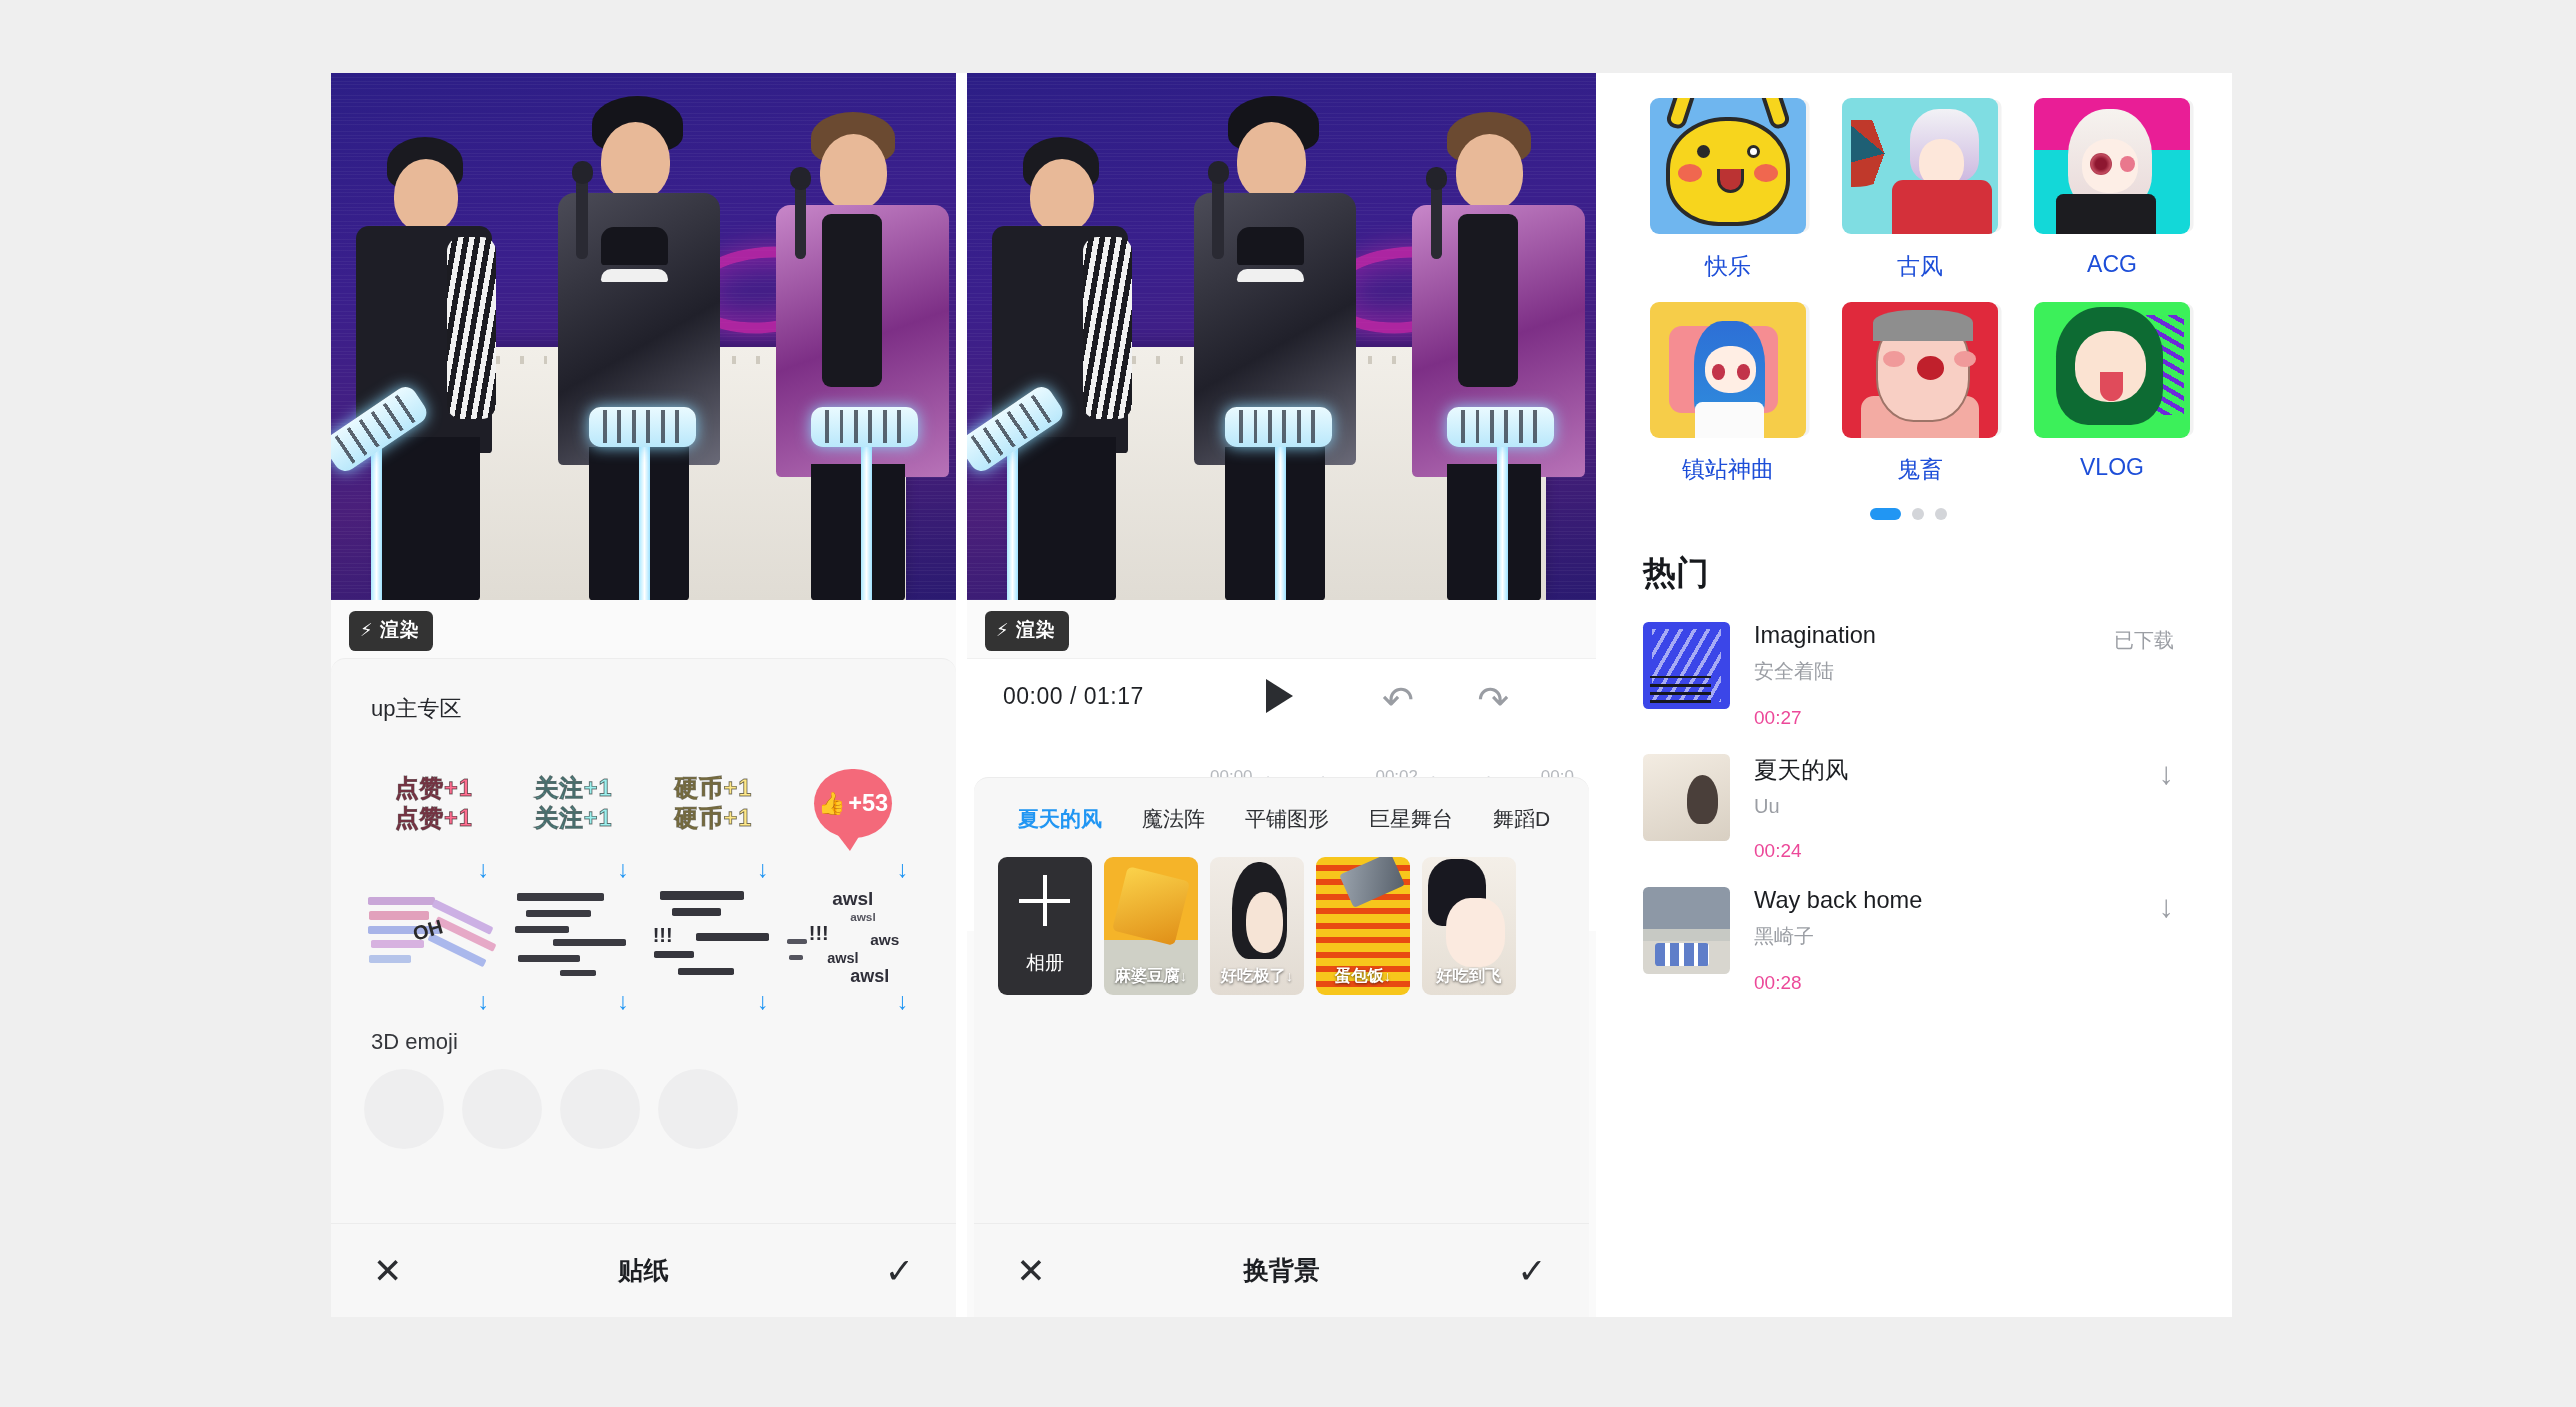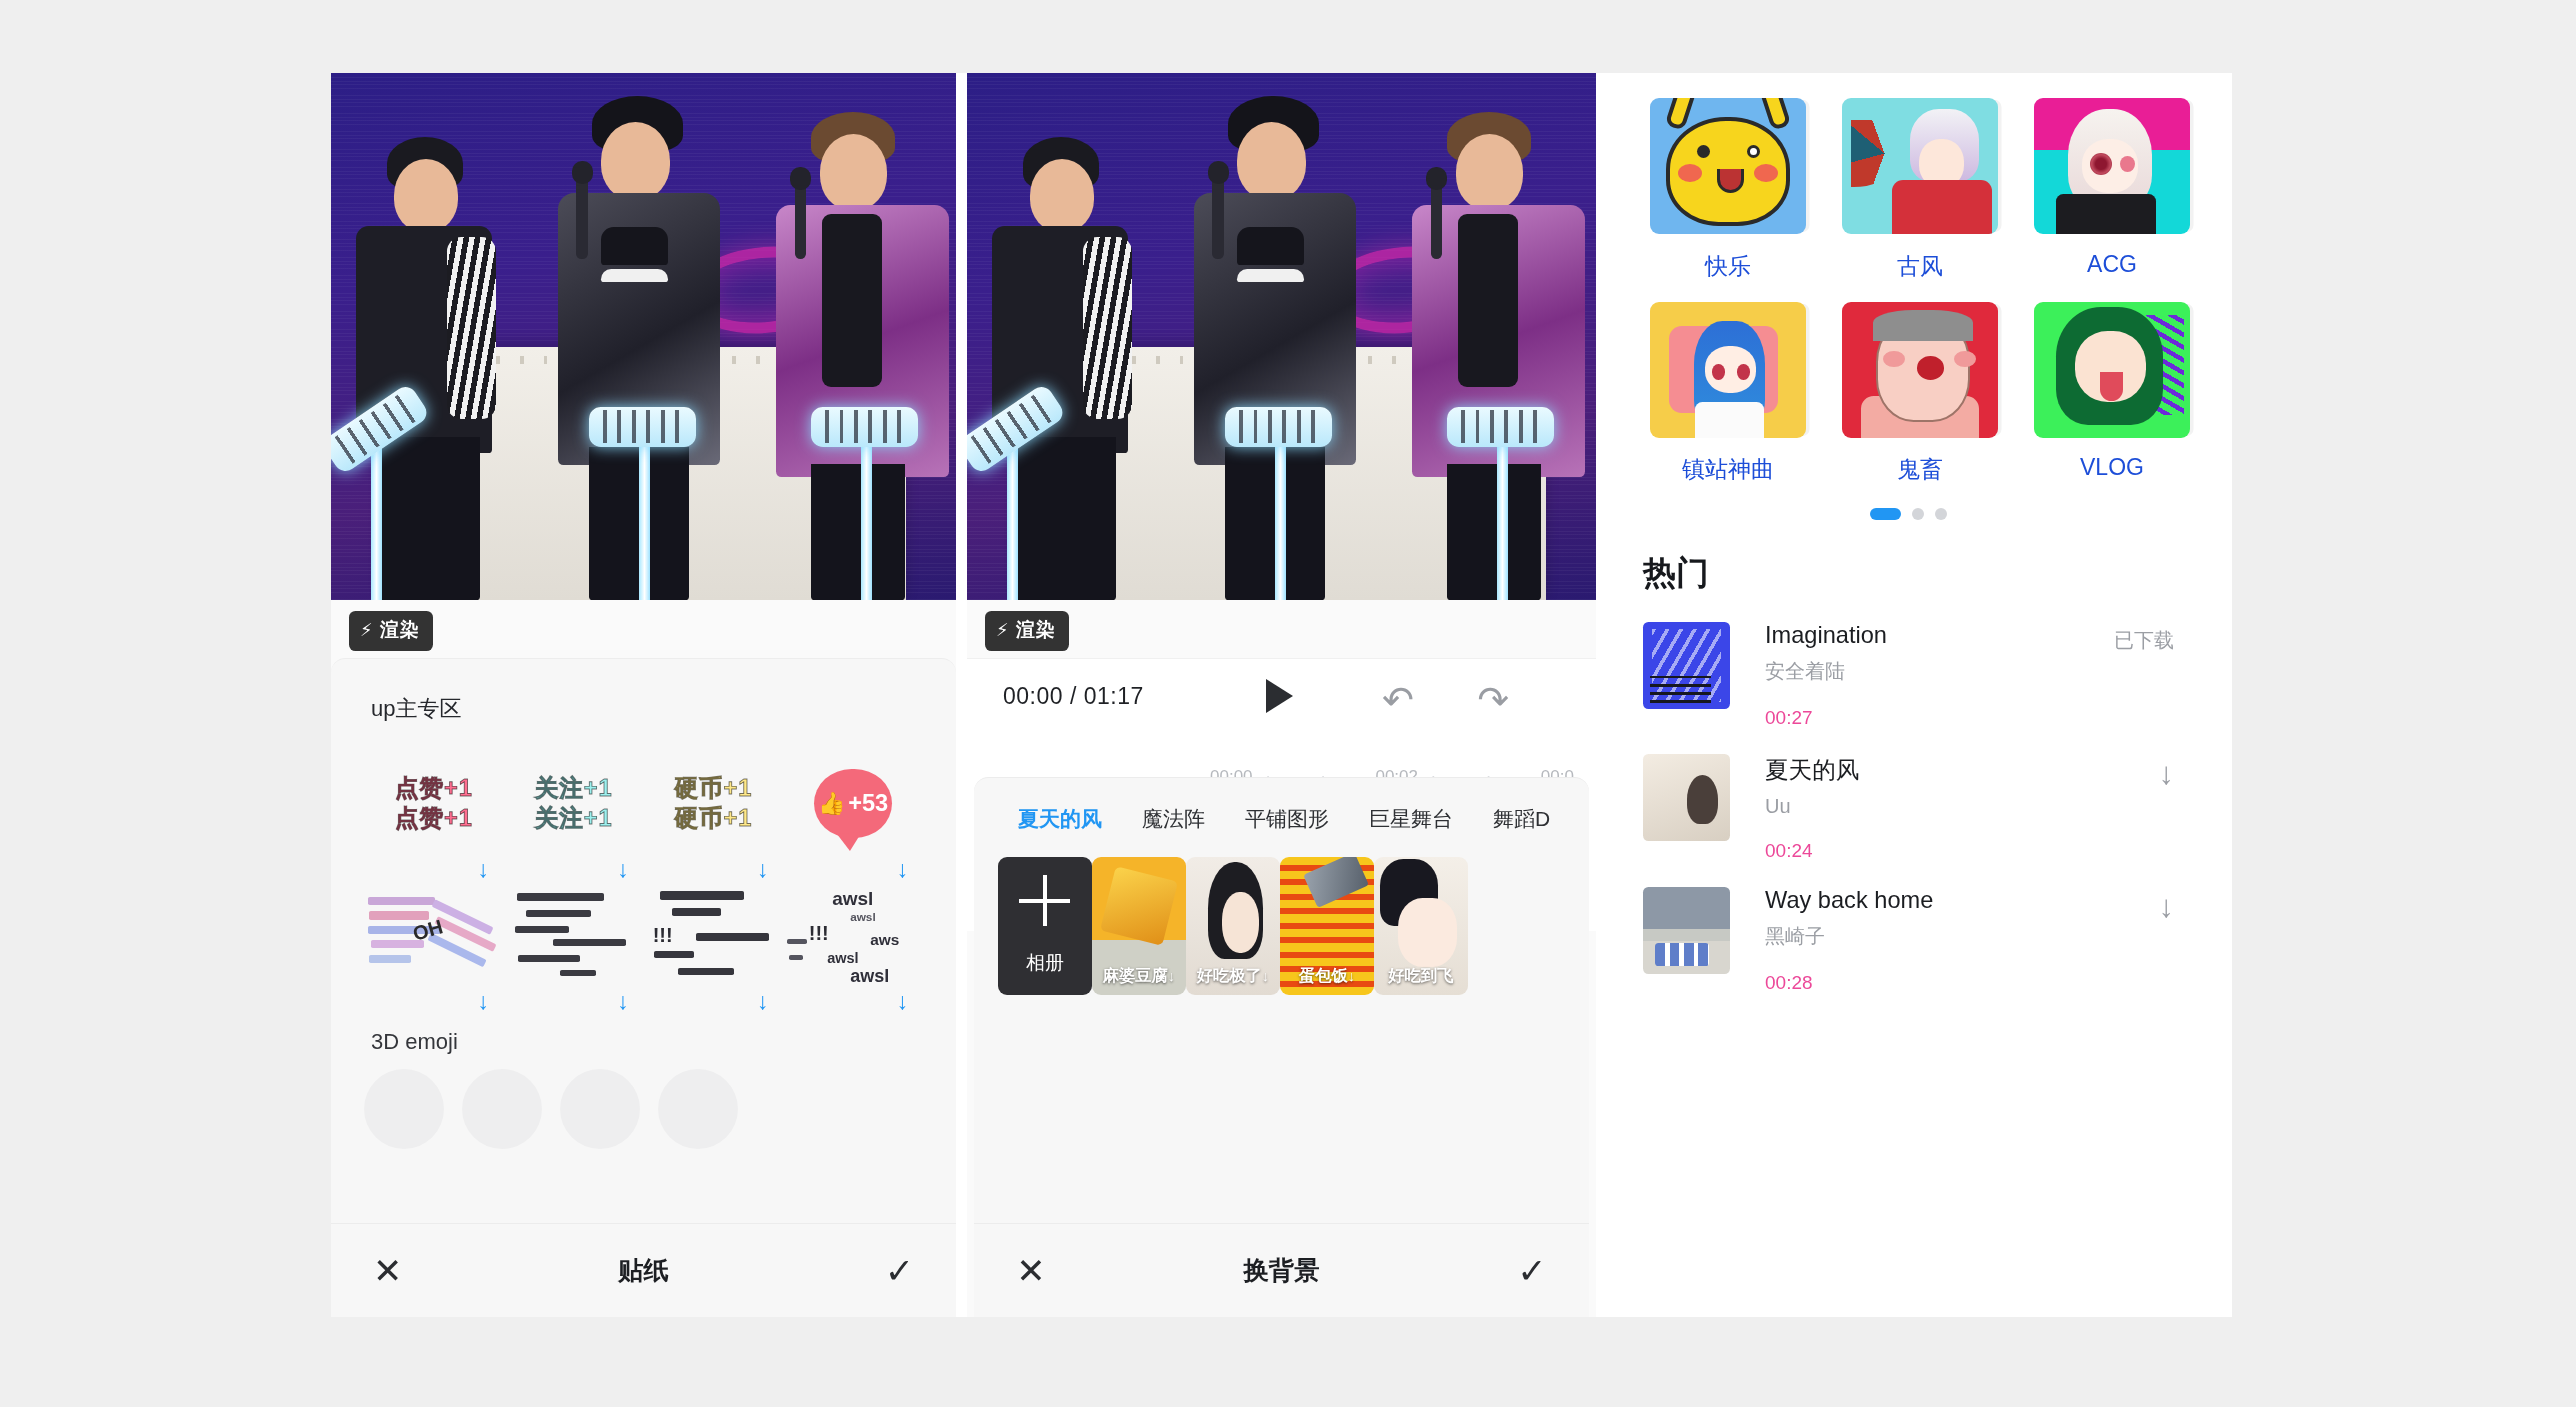--- a/index.html
+++ b/index.html
@@ -158,21 +158,21 @@
   .playhead { position:absolute; left:307px; top:1.8px; width:6.4px; height:118px; background:#2196f3; }
 
   .mid-sheet {
     position:absolute; left:7.3px; right:7.3px; bottom:94px; top:704px;
     background:#f7f7f7; border-radius:14.5px 14.5px 0 0; border-top:0.9px solid #ececec;
     overflow:hidden;
   }
   .tabs { display:flex; gap:0; padding: 27px 0 0 23.6px; }
   .tab { font-size:21px; color:#2e3034; padding: 0 20px; white-space:nowrap; }
   .tab.active { color:#2196f3; font-weight:700; }
-  .thumbs { display:flex; gap:0; padding: 23.6px 0 0 23.6px; }
+  .thumbs { display:flex; gap:12px; padding: 23.6px 0 0 23.6px; }
   .thumb { position:relative; width:94px; height:138px; border-radius:9px; overflow:hidden; flex:none; }
   .thumb-add { background:#2f2f33; display:flex; flex-direction:column;
                align-items:center; justify-content:center; gap:23.6px; color:#ffffff; }
   .plus { position:relative; width:51px; height:51px; }
   .plus:before, .plus:after { content:""; position:absolute; background:#ffffff; }
   .plus:before { left:50%; top:0; margin-left:-1.8px; width:3.6px; height:100%; }
   .plus:after  { top:50%; left:0; margin-top:-1.8px; height:3.6px; width:100%; }
   .thumb-add span { font-size:19px; }
   .thumb-cap { position:absolute; left:0; right:0; bottom:7.3px; text-align:center;
                color:#ffffff; font-size:16.3px; font-weight:700;
@@ -187,21 +187,21 @@
              box-shadow: 5.4px 0 0 -1.8px rgba(0,0,0,.05); }
   .cat-label { margin-top:16.3px; font-size:23px; color:#1d4ed8; }
   .dots { display:flex; justify-content:center; gap:11px; padding: 23.6px 0 0 0; }
   .dot { width:11.8px; height:11.8px; border-radius:6.4px; background:#d3d5d9; }
   .dot.active { width:31px; background:#2196f3; }
 
   .hot-title { font-size:33px; font-weight:700; color:#17191d; padding: 31px 0 0 40px; }
   .track-list { padding: 12.7px 0 0 0; }
   .track-row { display:flex; align-items:flex-start; padding: 12.7px 40px 12.7px 40px; position:relative; }
   .track-cover { width:87px; height:87px; border-radius:5.4px; flex:none; overflow:hidden; position:relative; }
-  .track-meta { flex:1; padding-left:35px; }
+  .track-meta { flex:1; padding-left:24px; }
   .t-name { font-size:23.6px; color:#1b1d21; }
   .t-artist { font-size:20px; color:#9b9ea4; margin-top:9px; }
   .t-dur { font-size:19px; color:#ec4899; margin-top:22px; }
   .t-state { font-size:20px; color:#9b9ea4; padding-top:5.4px; }
   .t-dl { font-size:31px; color:#9b9ea4; line-height:1; padding-top:3.6px; }
 
   
   .pika { background:#6fb6ef; }
   .pika-face { position:absolute; left:10%; top:14%; width:80%; height:80%;
     background:#f7d51d; border-radius:48% 48% 42% 42%; border:4.5px solid #2a2a2a; }

